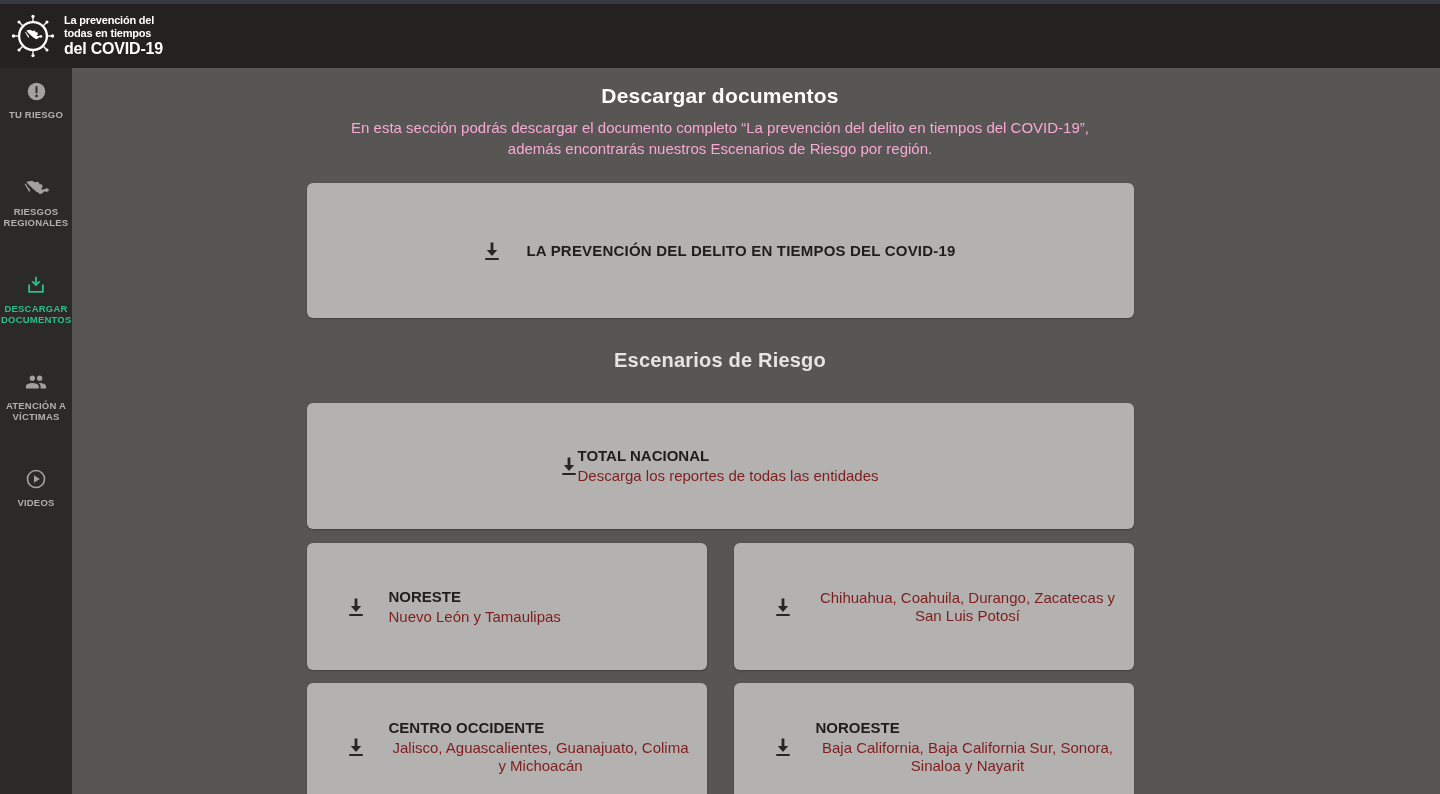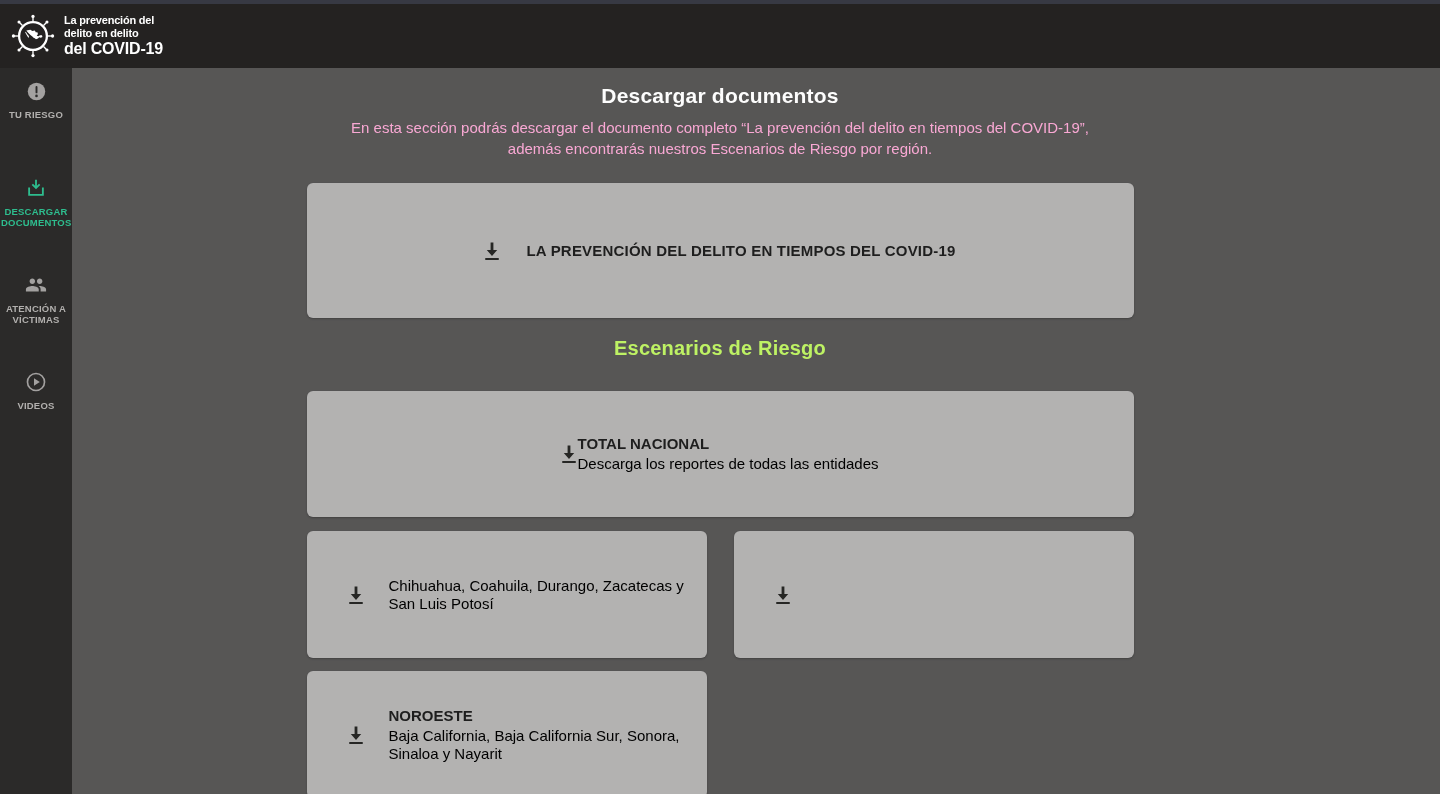--- a/index.html
+++ b/index.html
@@ -70,30 +70,30 @@
     color:var(--ink);cursor:pointer;
   }
   .big-card{
     margin-top:24px;height:135px;
     display:flex;align-items:center;justify-content:center;
   }
   .big-card .big-label{
     margin-left:26px;font-size:15px;font-weight:700;letter-spacing:.2px;
   }
   .section-title{
-    margin:19px 0 0;font-size:20px;font-weight:700;color:#bef264;
+    margin:31px 0 0;font-size:20px;font-weight:700;color:#e5e5e5;
     text-align:center;letter-spacing:.2px;
   }
   .national-card{
     margin-top:31px;height:126px;
     display:flex;align-items:center;justify-content:center;
   }
   .national-card .card-text{max-width:560px;}
   .card-title{font-size:15px;font-weight:700;margin-bottom:3px;color:#1e1e1e;}
-  .card-sub{font-size:15px;line-height:18px;color:#000000;}
+  .card-sub{font-size:15px;line-height:18px;color:#7f1d1d;text-align:center;}
   .region-grid{
     margin-top:14px;display:grid;grid-template-columns:1fr 1fr;
     column-gap:27px;row-gap:13px;
   }
   .region-card{
     height:127px;display:flex;align-items:center;
     padding:0 14px 0 41px;
   }
   .region-card .card-text{margin-left:25px;}
   .dl-icon{flex-shrink:0;}
@@ -129,39 +129,48 @@
           </g>
           <circle cx="24" cy="24" r="14.5" fill="none" stroke-width="2.4"></circle>
         </g>
         <g transform="translate(14.5,17) scale(0.42)">
           <path fill="#ffffff" d="M6 3 L16 1 L21 4 L27 3 L30 8 L33 7 L35 12 L32 16 L36 17 L40 15 L45 15 L46 19 L42 21 L38 20 L35 23 L30 25 L27 22 L24 21 L21 18 L17 15 L13 11 L9 7 Z"></path>
           <path fill="#ffffff" d="M4 6 L6 8 L8 12 L11 15 L13 19 L11 21 L8 16 L5 11 L3 7 Z"></path>
         </g>
       </svg>
       <div class="logo-text">
         <div class="logo-line-sm">La prevención del</div>
-        <div class="logo-line-sm">delito en delito</div>
+        <div class="logo-line-sm">todas en tiempos</div>
         <div class="logo-line-lg">del COVID-19</div>
       </div>
     </div>
   </div>
 
   <div class="sidebar">
 
     <div class="side-item">
       <span class="side-icon">
         <svg width="21" height="21" viewBox="0 0 24 24">
           <circle cx="12" cy="12" r="10" fill="currentColor"></circle>
           <rect x="10.9" y="5.8" width="2.2" height="8.2" rx="1" fill="#2b2a29"></rect>
           <circle cx="12" cy="17" r="1.5" fill="#2b2a29"></circle>
         </svg>
       </span>
       <span class="side-label">TU RIESGO</span>
     </div>
 
+    <div class="side-item">
+      <span class="side-icon">
+        <svg width="27" height="17" viewBox="0 0 48 30">
+          <path fill="currentColor" d="M6 3 L16 1 L21 4 L27 3 L30 8 L33 7 L35 12 L32 16 L36 17 L40 15 L45 15 L46 19 L42 21 L38 20 L35 23 L30 25 L27 22 L24 21 L21 18 L17 15 L13 11 L9 7 Z"></path>
+          <path fill="currentColor" d="M4 6 L6 8 L8 12 L11 15 L13 19 L11 21 L8 16 L5 11 L3 7 Z"></path>
+        </svg>
+      </span>
+      <span class="side-label">RIESGOS REGIONALES</span>
+    </div>
 
     <div class="side-item active">
       <span class="side-icon">
         <svg width="22" height="22" viewBox="0 0 24 24" fill="none" stroke="currentColor" stroke-width="2">
           <path d="M4.5 11.5 V19.5 H19.5 V11.5"></path>
           <path d="M12 3 V11.5"></path>
           <path d="M8 8 L12 12 L16 8"></path>
         </svg>
       </span>
       <span class="side-label">DESCARGAR DOCUMENTOS</span>
@@ -211,36 +220,50 @@
           <rect x="1" y="17" width="14" height="2" rx="1"></rect>
         </svg>
         <span class="card-text">
           <span class="card-title" style="display:block">TOTAL NACIONAL</span>
           <span class="card-sub" style="display:block">Descarga los reportes de todas las entidades</span>
         </span>
       </div>
 
       <div class="region-grid">
 
+        <div class="card region-card">
+          <svg class="dl-icon" width="16" height="20" viewBox="0 0 16 20" fill="#262624">
+            <path d="M6.6 1.5 h2.8 v7.5 H13.2 L8 15 L2.8 9 h3.8 z"></path>
+            <rect x="1" y="17" width="14" height="2" rx="1"></rect>
+          </svg>
+          <span class="card-text">
+            <span class="card-title" style="display:block">NORESTE</span>
+            <span class="card-sub" style="display:block">Nuevo León y Tamaulipas</span>
+          </span>
+        </div>
 
         <div class="card region-card">
           <svg class="dl-icon" width="16" height="20" viewBox="0 0 16 20" fill="#262624">
             <path d="M6.6 1.5 h2.8 v7.5 H13.2 L8 15 L2.8 9 h3.8 z"></path>
             <rect x="1" y="17" width="14" height="2" rx="1"></rect>
           </svg>
           <span class="card-text">
             <span class="card-sub" style="display:block">Chihuahua, Coahuila, Durango, Zacatecas y San Luis Potosí</span>
           </span>
         </div>
 
         <div class="card region-card">
           <svg class="dl-icon" width="16" height="20" viewBox="0 0 16 20" fill="#262624">
             <path d="M6.6 1.5 h2.8 v7.5 H13.2 L8 15 L2.8 9 h3.8 z"></path>
             <rect x="1" y="17" width="14" height="2" rx="1"></rect>
           </svg>
+          <span class="card-text">
+            <span class="card-title" style="display:block">CENTRO OCCIDENTE</span>
+            <span class="card-sub" style="display:block">Jalisco, Aguascalientes, Guanajuato, Colima y Michoacán</span>
+          </span>
         </div>
 
         <div class="card region-card">
           <svg class="dl-icon" width="16" height="20" viewBox="0 0 16 20" fill="#262624">
             <path d="M6.6 1.5 h2.8 v7.5 H13.2 L8 15 L2.8 9 h3.8 z"></path>
             <rect x="1" y="17" width="14" height="2" rx="1"></rect>
           </svg>
           <span class="card-text">
             <span class="card-title" style="display:block">NOROESTE</span>
             <span class="card-sub" style="display:block">Baja California, Baja California Sur, Sonora, Sinaloa y Nayarit</span>

